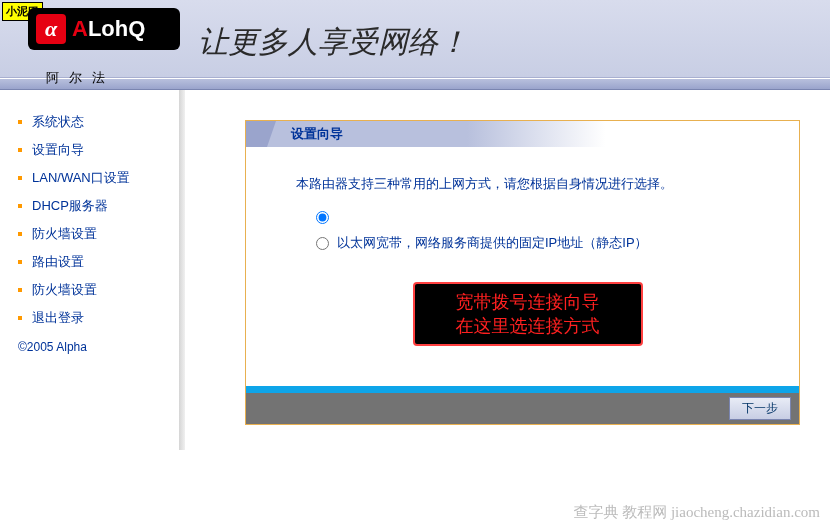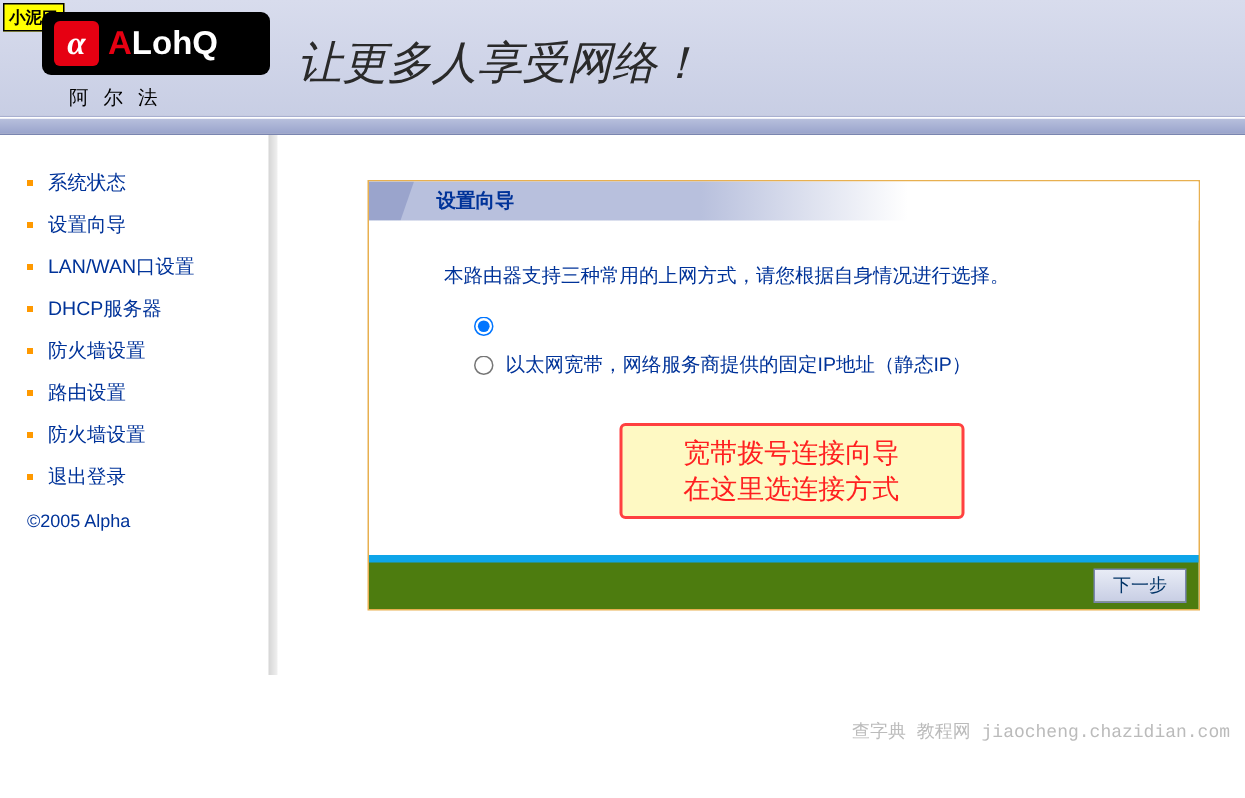--- a/index.html
+++ b/index.html
@@ -4,21 +4,21 @@
 <style>
 * { margin: 0; padding: 0; box-sizing: border-box; }
 body { font-family: SimSun, "宋体", sans-serif; font-size: 12px; background: #fff; width: 830px; height: 532px; overflow: hidden; }
 
 .header { background: linear-gradient(#d8dced, #c8cee4); height: 78px; position: relative; border-bottom: 1px solid #a9b0d0; }
 .yellow-tag { position: absolute; top: 2px; left: 2px; background: #ffff00; border: 1px solid #000; padding: 1px 3px; font-size: 11px; font-weight: bold; }
 .logo-box { position: absolute; top: 8px; left: 28px; background: #000; width: 152px; height: 42px; border-radius: 6px; display: flex; align-items: center; }
 .logo-alpha { width: 30px; height: 30px; background: #e60012; margin-left: 8px; border-radius: 4px; display: flex; align-items: center; justify-content: center; color: #fff; font-size: 22px; font-weight: bold; font-style: italic; font-family: Georgia, serif; }
 .logo-text { color: #fff; font-size: 22px; font-weight: bold; margin-left: 6px; font-family: Arial, sans-serif; }
 .logo-text .red { color: #e60012; }
-.logo-sub { position: absolute; top: 56px; left: 46px; font-size: 13px; letter-spacing: 10px; color: #000; }
+.logo-sub { position: absolute; top: 69px; left: 46px; font-size: 13px; letter-spacing: 10px; color: #000; }
 .slogan { position: absolute; top: 22px; left: 198px; font-size: 30px; font-family: KaiTi, "楷体", cursive; color: #2a2a2a; font-style: italic; }
 
 .top-bar { height: 12px; background: linear-gradient(#b8c0dd, #9aa4cc); border-top: 1px solid #fff; border-bottom: 1px solid #7a85b0; }
 
 .content { display: flex; }
 .sidebar { width: 175px; padding: 18px 0 0 18px; }
 .sidebar ul { list-style: none; }
 .sidebar li { padding: 5px 0; color: #003399; font-size: 13px; display: flex; align-items: center; cursor: pointer; }
 .sidebar li::before { content: ""; display: inline-block; width: 4px; height: 4px; background: #ff9900; margin-right: 10px; }
 .copyright { color: #003399; font-size: 12px; margin-top: 8px; }
@@ -27,26 +27,26 @@
 
 .main { flex: 1; padding: 30px 30px 0 60px; }
 .panel { border: 1px solid #e8b050; background: #fff; }
 .panel-header { height: 26px; background: linear-gradient(to right, #b8c0dd 0%, #b8c0dd 40%, #ffffff 65%); display: flex; align-items: center; padding-left: 45px; position: relative; }
 .panel-header::before { content: ""; position: absolute; left: 0; top: 0; width: 30px; height: 26px; background: #9aa4cc; clip-path: polygon(0 0, 100% 0, 70% 100%, 0 100%); }
 .panel-title { color: #003399; font-weight: bold; font-size: 13px; }
 .panel-body { padding: 28px 40px 20px 50px; }
 .instruction { color: #003399; font-size: 13px; margin-bottom: 18px; }
 .option { margin: 10px 0 10px 20px; color: #003399; font-size: 13px; display: flex; align-items: center; }
 .option input { margin-right: 8px; }
-.annotation { margin: 30px auto 4px; width: 230px; border: 2px solid #ff4040; border-radius: 4px; padding: 6px 14px; background: #fef9c3; text-align: center; }
+.annotation { margin: 30px auto 20px; width: 230px; border: 2px solid #ff4040; border-radius: 4px; padding: 6px 14px; background: #000000; text-align: center; }
 .annotation div { color: #ff2020; font-size: 18px; font-family: SimSun, serif; line-height: 24px; }
-.panel-footer { border-top: 5px solid #0ea5e9; padding: 4px 8px; text-align: right; background: #4d7c0f; }
+.panel-footer { border-top: 7px solid #0ea5e9; padding: 4px 8px; text-align: right; background: #737373; }
 .next-btn { background: linear-gradient(#e8ecf6, #c8cee4); border: 1px solid #7a85b0; color: #003366; padding: 2px 12px; font-size: 12px; cursor: pointer; font-family: inherit; }
 
-.watermark { position: absolute; bottom: 36px; right: 10px; color: #bbb; font-size: 12px; font-family: Liberation Mono, monospace; }
+.watermark { position: absolute; bottom: 10px; right: 10px; color: #bbb; font-size: 15px; font-family: Liberation Serif, serif; }
 </style>
 </head>
 <body>
 
 <div class="header">
   <div class="yellow-tag">小泥巴</div>
   <div class="logo-box">
     <div class="logo-alpha">α</div>
     <div class="logo-text"><span class="red">A</span><span>LohQ</span></div>
   </div>

